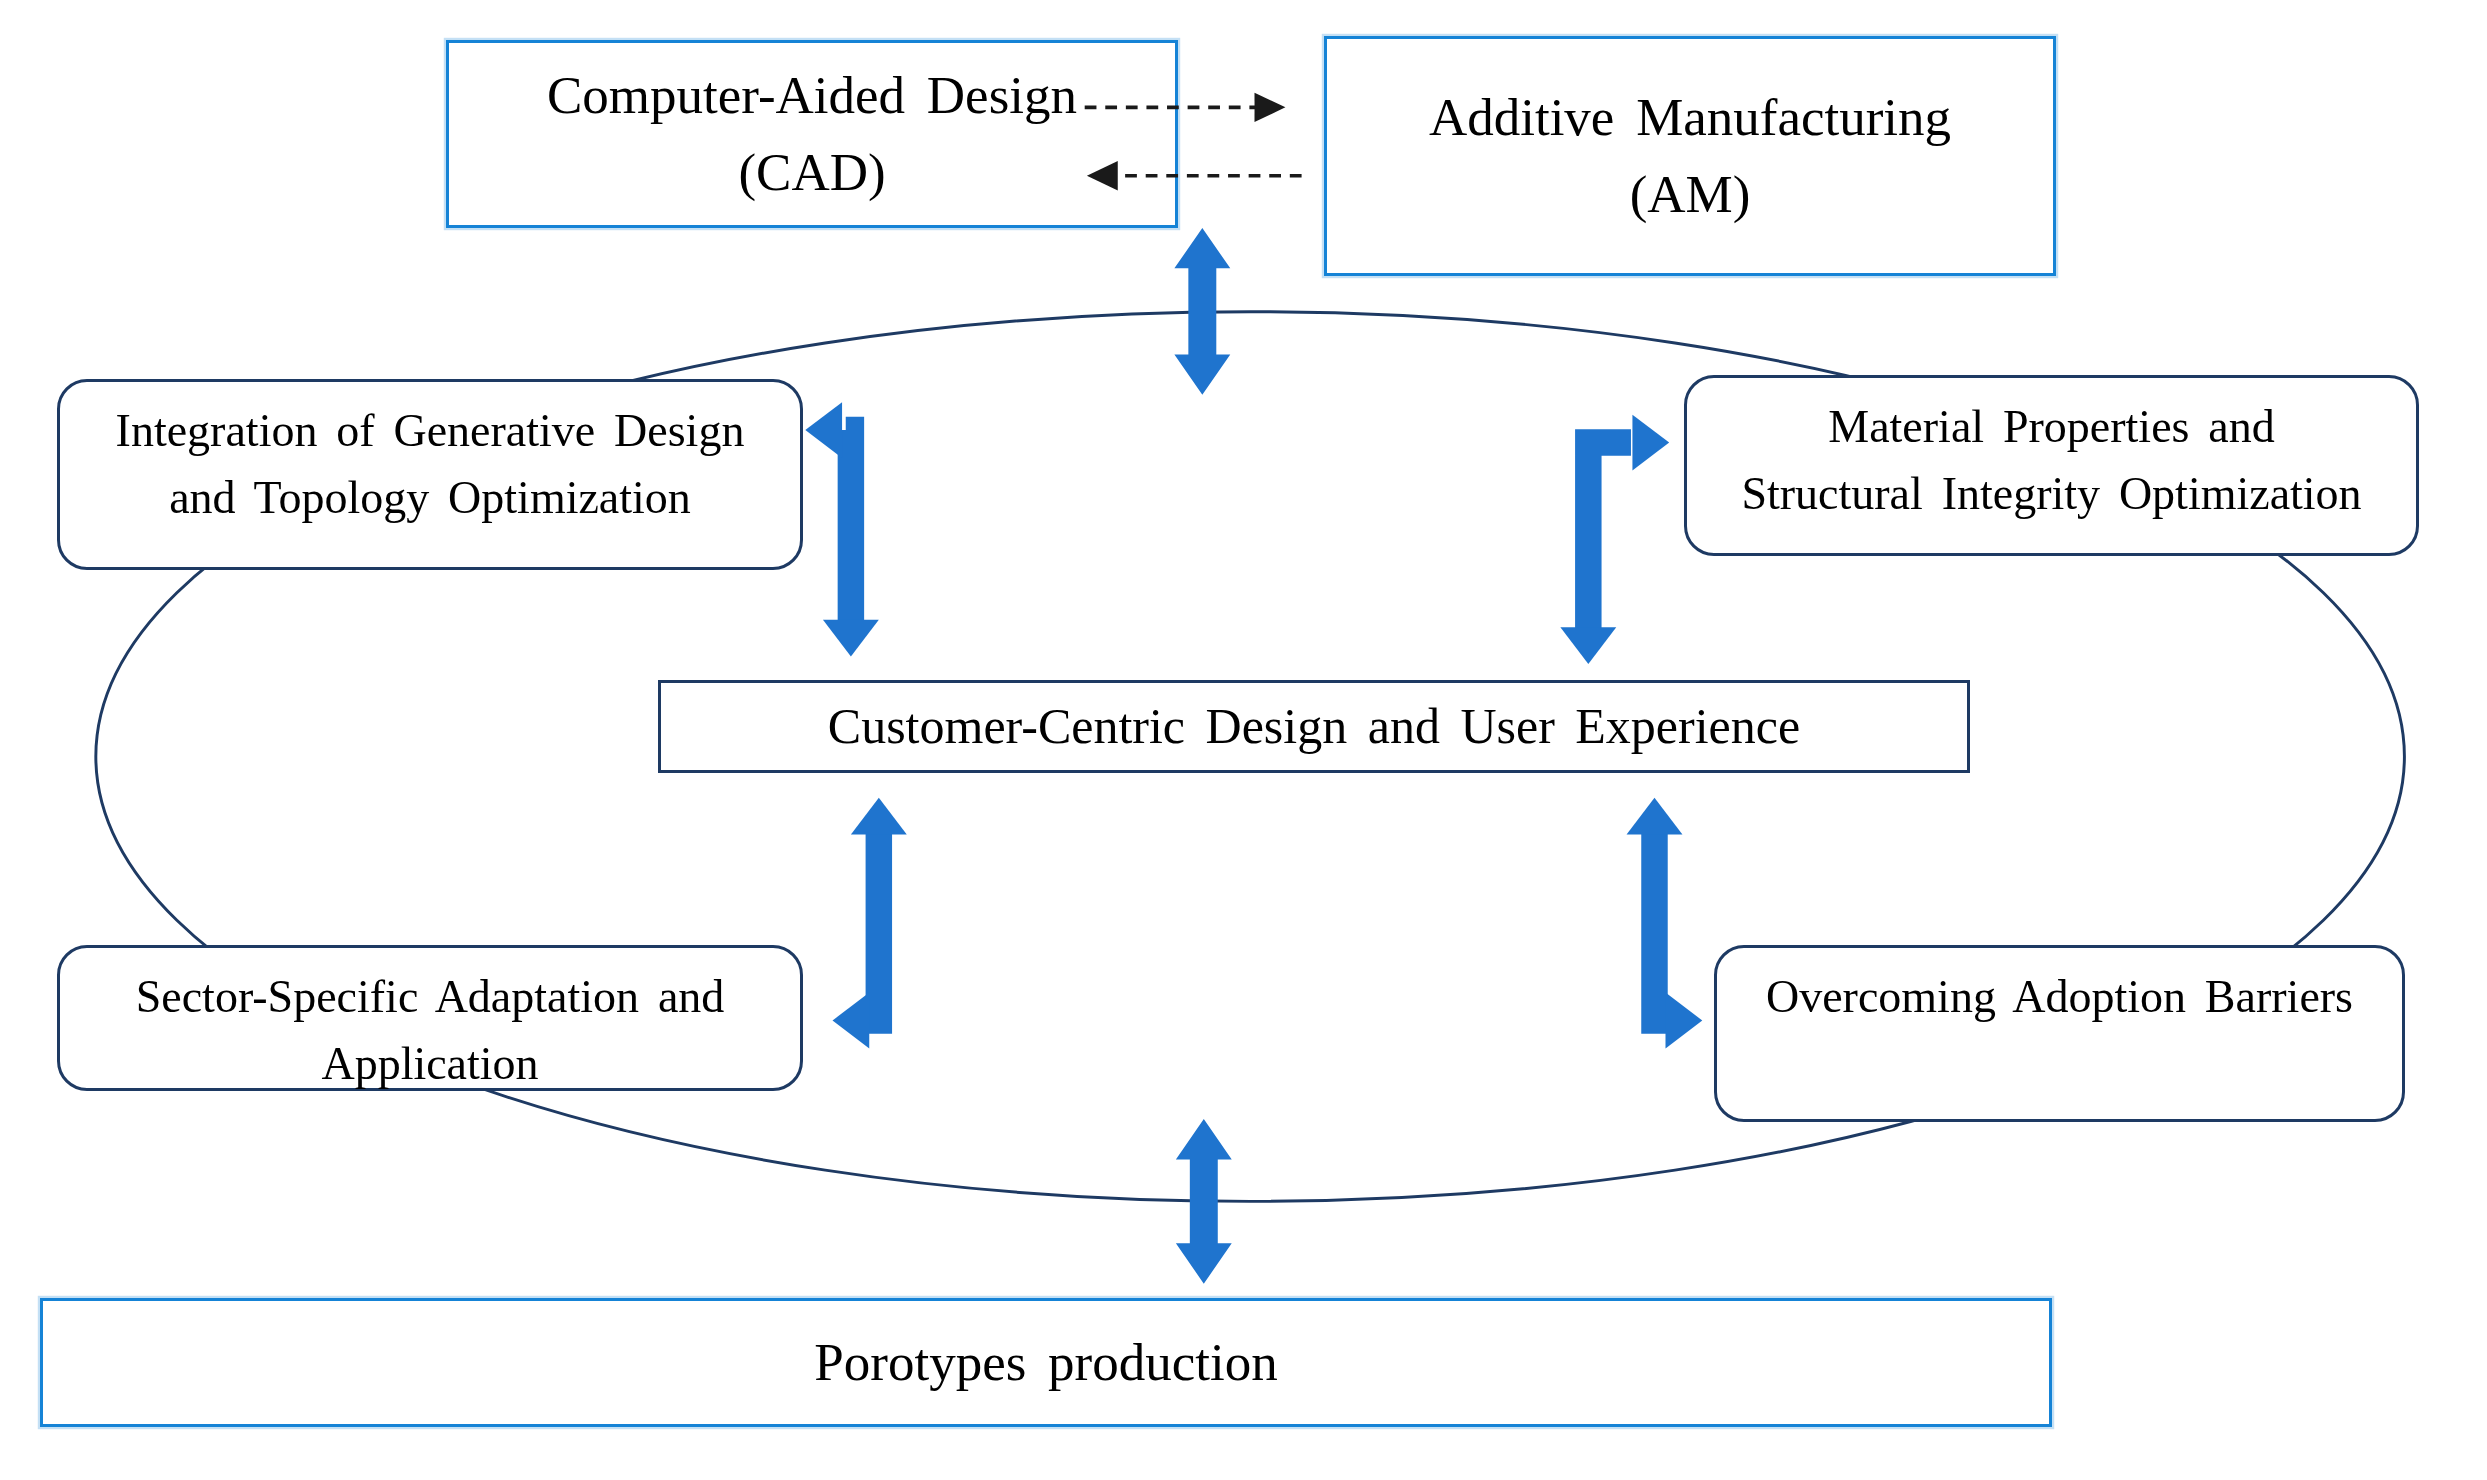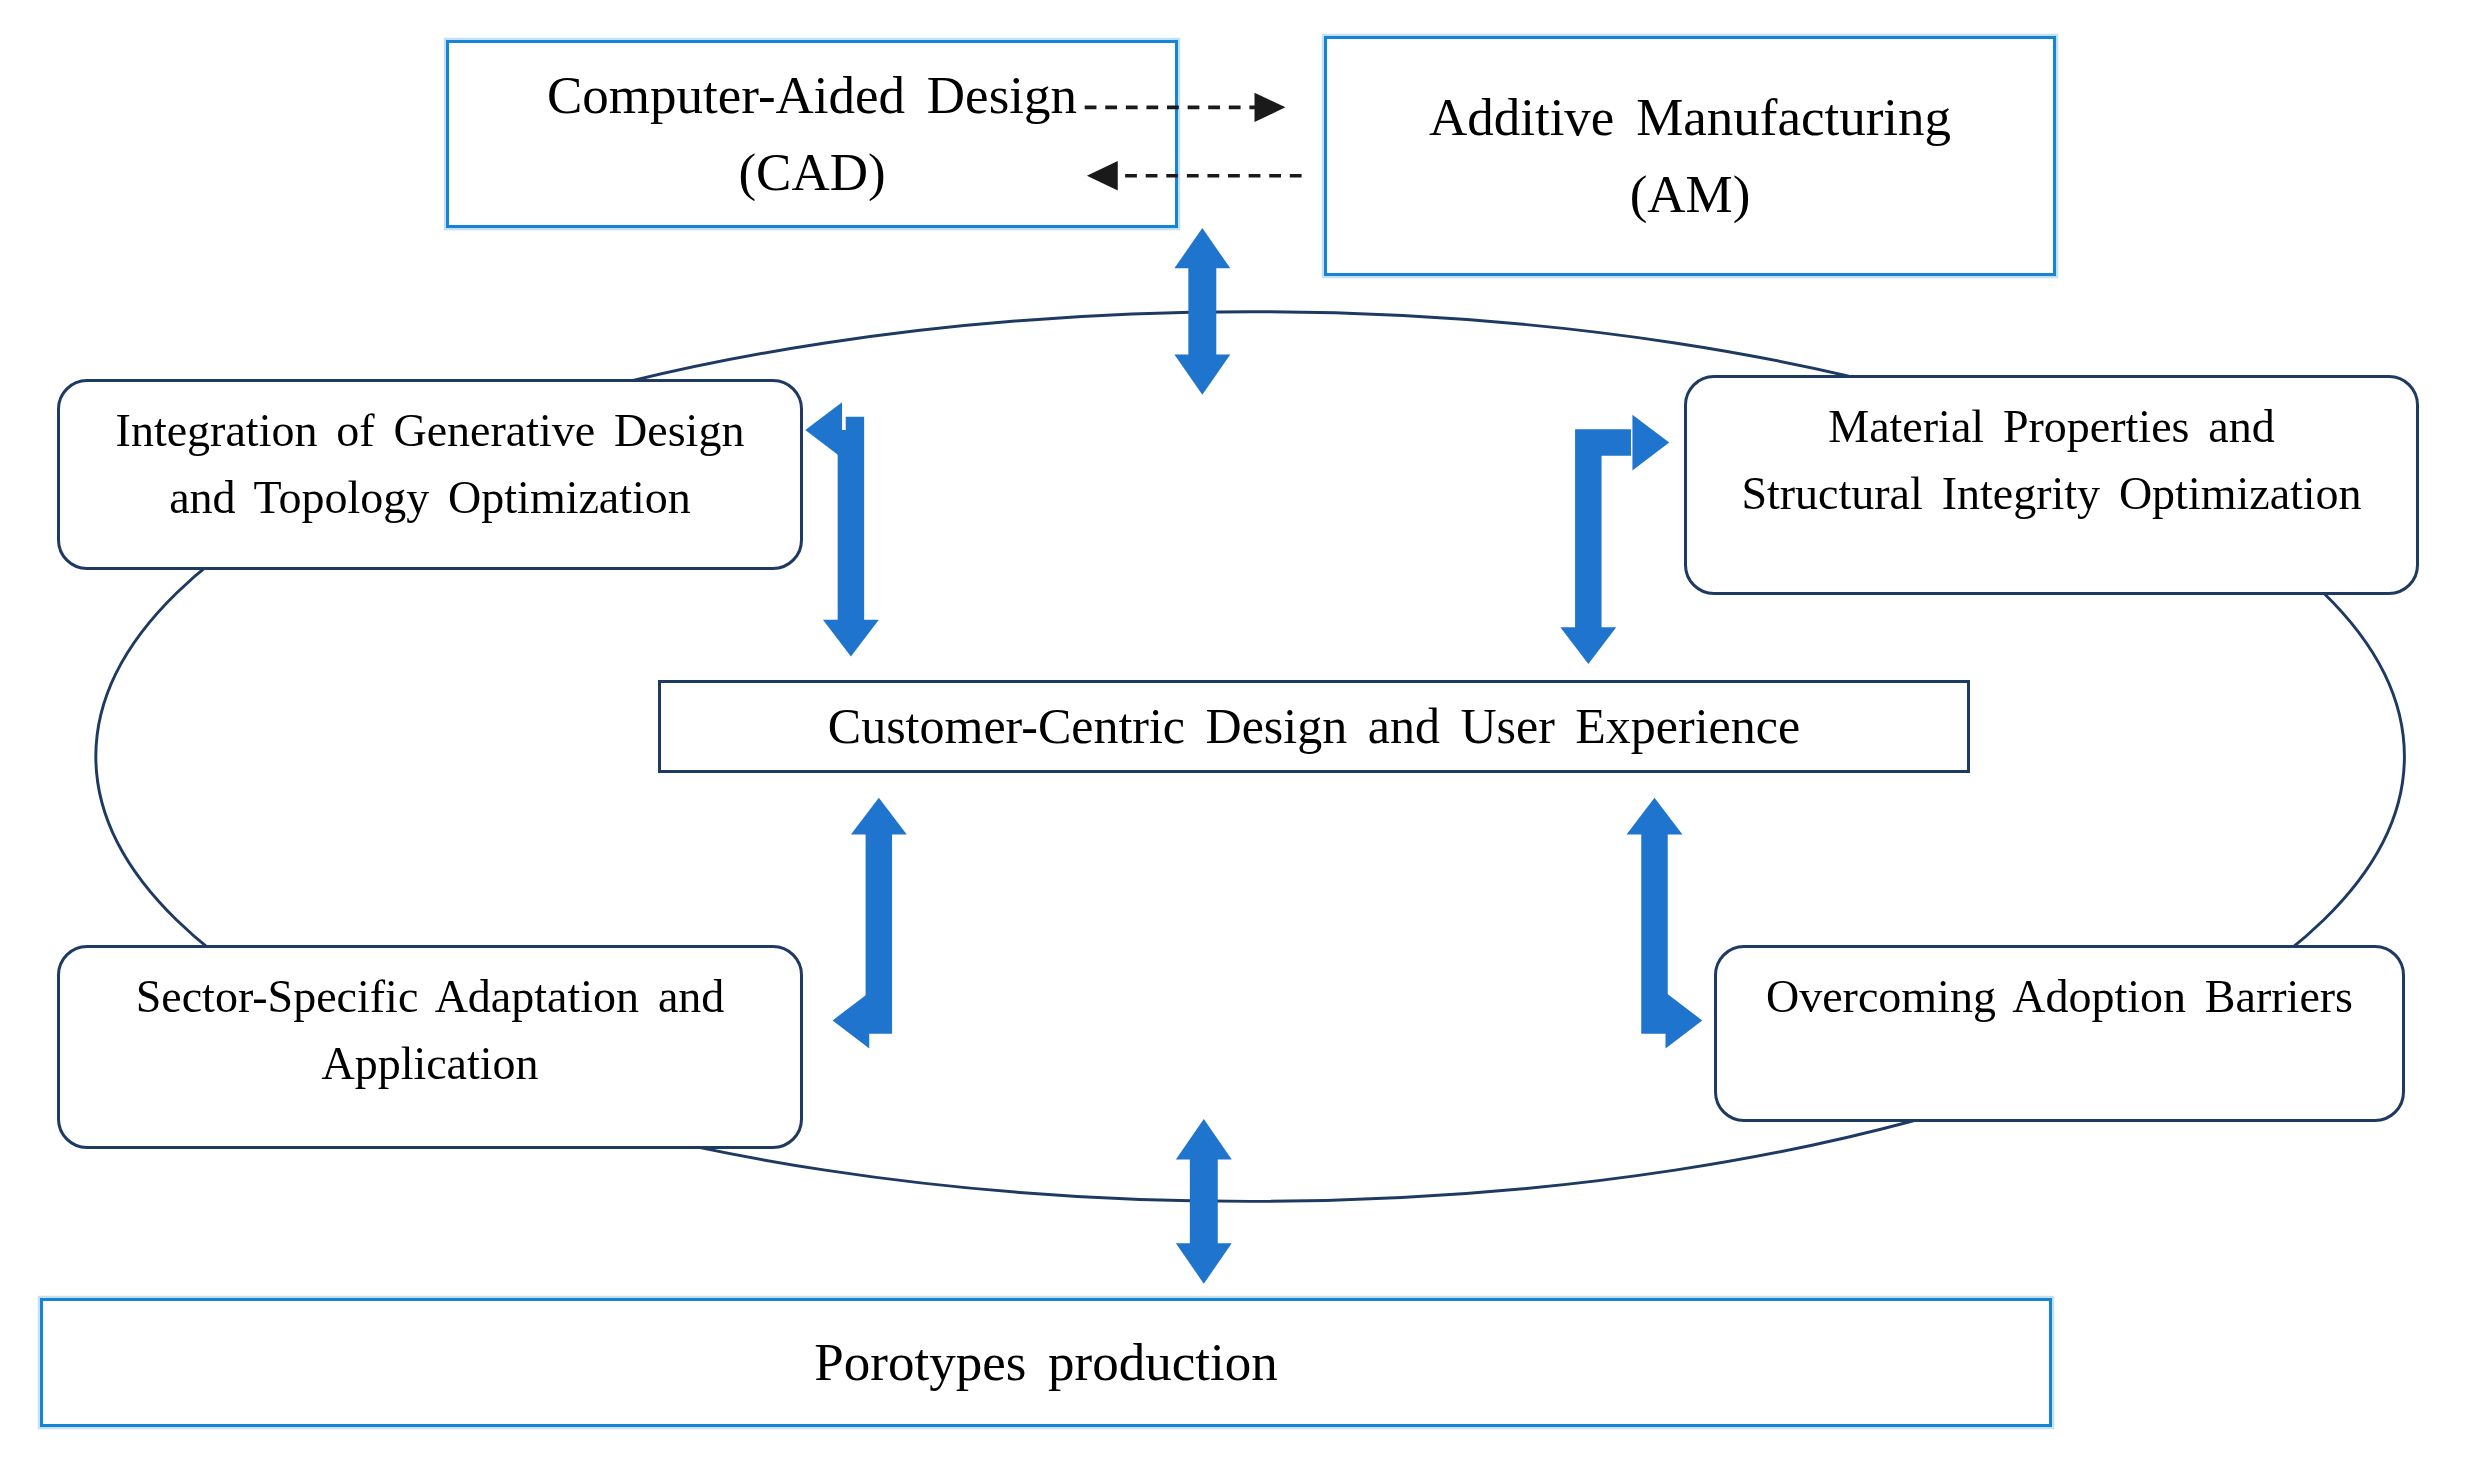--- a/index.html
+++ b/index.html
@@ -29,23 +29,23 @@
   .border-navy{border:3.7px solid #1e3a63;}
   .v-center{justify-content:center;}
   .v-top{justify-content:flex-start;}
   .f-top{font-size:53px;margin-left:36px;}
   .f-side{font-size:46px;padding-top:16px;border-radius:30px;}
   .f-mid{font-size:50px;}
   .f-proto{font-size:53px;}
   #box-cad{left:410px;top:40px;width:732px;height:188px;}
   #box-am{left:1288px;top:36px;width:732px;height:240px;}
   #box-integration{left:57px;top:379px;width:746px;height:191px;}
-  #box-material{left:1684px;top:375px;width:735px;height:220px;}
+  #box-material{left:1684px;top:375px;width:735px;height:181px;}
   #box-customer{left:658px;top:680px;width:1312px;height:93px;}
-  #box-sector{left:57px;top:945px;width:746px;height:204px;}
+  #box-sector{left:57px;top:945px;width:746px;height:146px;}
   #box-barriers{left:1714px;top:945px;width:691px;height:177px;}
   #box-prototypes{left:40px;top:1298px;width:2012px;height:129px;}
 </style>
 </head>
 <body>
 
 <div id="canvas">
 
   <svg id="shape-layer" class="layer" viewBox="0 0 3382 2013">
 

